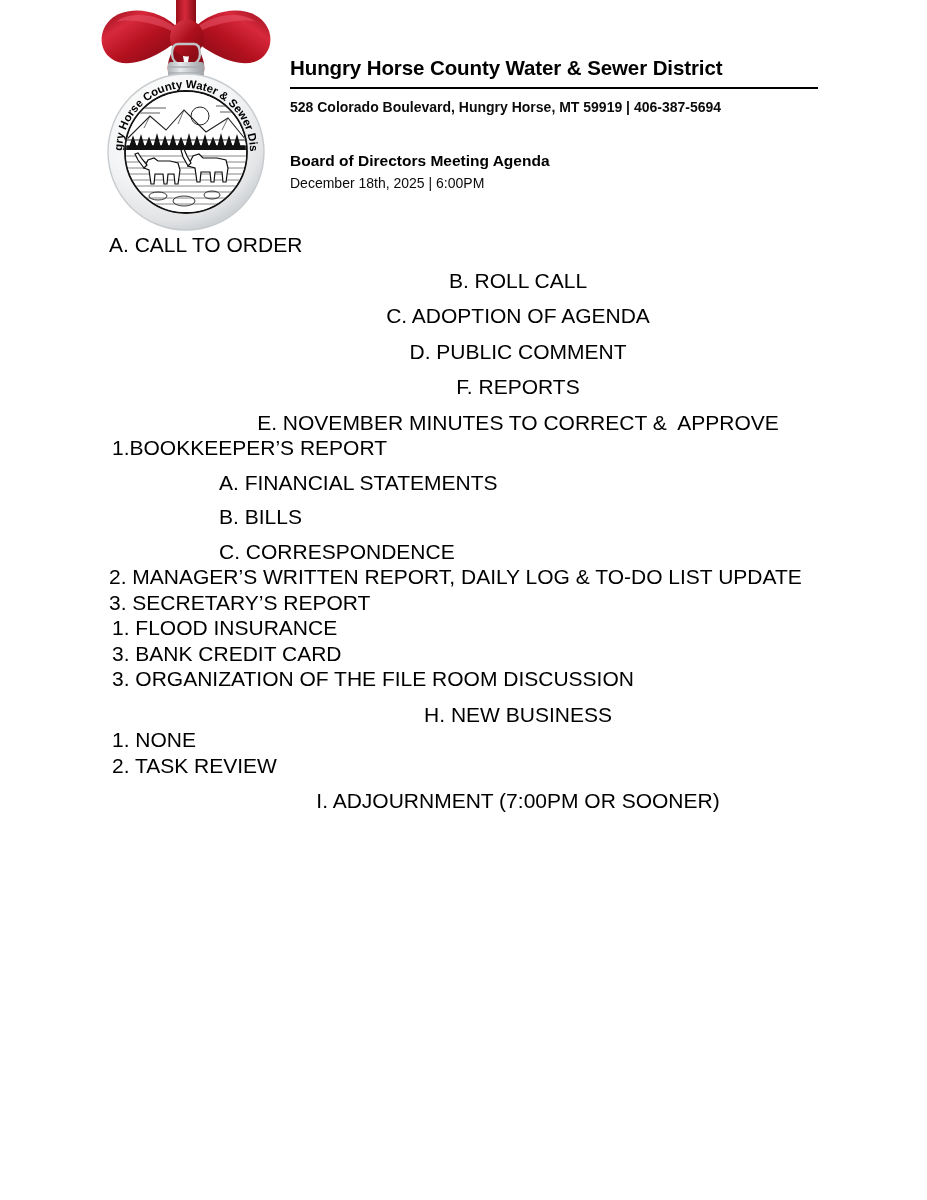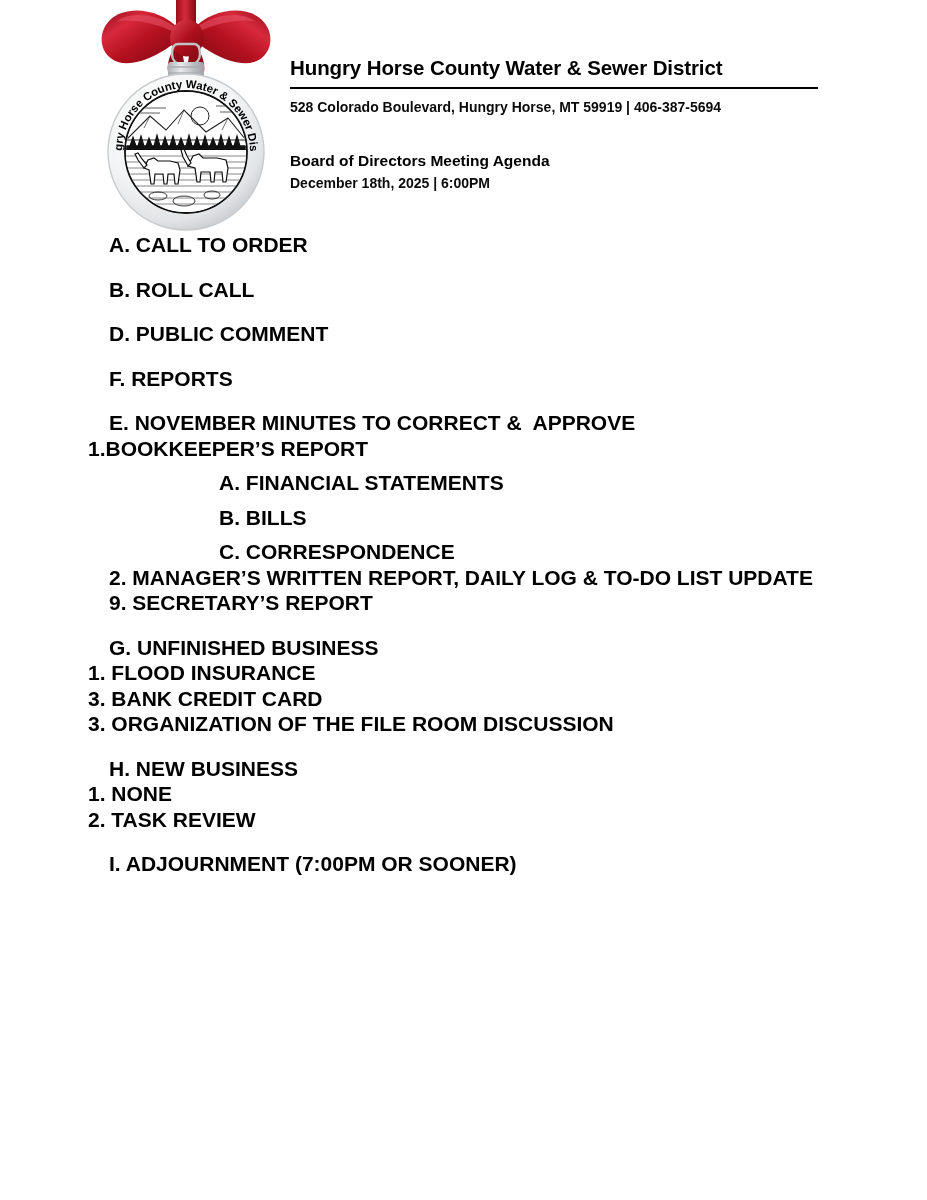--- a/index.html
+++ b/index.html
@@ -82,47 +82,47 @@
     font-size: 15.5px;
     font-weight: bold;
     line-height: 1.25;
     color: #000;
     white-space: nowrap;
   }
 
   .datetime {
     margin-top: 4px;
     font-size: 14px;
-    font-weight: bold;
+    font-weight: normal;
     line-height: 1.2;
     color: #0b0b0b;
     white-space: nowrap;
   }
 
   
   .agenda {
     position: absolute;
     left: 0;
     top: 232px;
     width: 927px;
   }
 
   .agenda-line {
     font-size: 21px;
-    font-weight: bold;
+    font-weight: normal;
     line-height: 25.5px;
     color: #000;
     white-space: pre;
     padding-left: 109px;
   }
   .agenda-line.lvl1 { }
-  .agenda-line.lvl1b { padding-left: 88px; }
+  .agenda-line.lvl1b { padding-left: 112px; }
   .agenda-line.lvl2 { padding-left: 219px; margin-top: 9px; }
 
-  .agenda-line.gap-before { margin-top: 19px; }
+  .agenda-line.gap-before { margin-top: 10px; text-align: center; }
 </style>
 </head>
 <body>
 
 <div class="page">
 
   <div class="header">
 
     <div class="ornament-wrap">
       <svg width="196" height="232" viewBox="0 0 196 232" xmlns="http://www.w3.org/2000/svg">
@@ -256,30 +256,30 @@
       <div class="subtitle-block">
         <div class="subtitle">Board of Directors Meeting Agenda</div>
         <div class="datetime">December 18th, 2025 | 6:00PM</div>
       </div>
     </div>
   </div>
 
   <div class="agenda" id="agenda-list">
       <div class="agenda-line ">A. CALL TO ORDER</div>
       <div class="agenda-line  gap-before">B. ROLL CALL</div>
+      <div class="agenda-line  gap-before">C. ADOPTION OF AGENDA</div>
       <div class="agenda-line  gap-before">D. PUBLIC COMMENT</div>
       <div class="agenda-line  gap-before">F. REPORTS</div>
       <div class="agenda-line  gap-before">E. NOVEMBER MINUTES TO CORRECT &amp;  APPROVE</div>
       <div class="agenda-line lvl1b">1.BOOKKEEPER’S REPORT</div>
       <div class="agenda-line lvl2">A. FINANCIAL STATEMENTS</div>
       <div class="agenda-line lvl2">B. BILLS</div>
       <div class="agenda-line lvl2">C. CORRESPONDENCE</div>
       <div class="agenda-line lvl1">2. MANAGER’S WRITTEN REPORT, DAILY LOG &amp; TO-DO LIST UPDATE</div>
-      <div class="agenda-line lvl1">9. SECRETARY’S REPORT</div>
-      <div class="agenda-line  gap-before">G. UNFINISHED BUSINESS</div>
+      <div class="agenda-line lvl1">3. SECRETARY’S REPORT</div>
       <div class="agenda-line lvl1b">1. FLOOD INSURANCE</div>
       <div class="agenda-line lvl1b">3. BANK CREDIT CARD</div>
       <div class="agenda-line lvl1b">3. ORGANIZATION OF THE FILE ROOM DISCUSSION</div>
       <div class="agenda-line  gap-before">H. NEW BUSINESS</div>
       <div class="agenda-line lvl1b">1. NONE</div>
       <div class="agenda-line lvl1b">2. TASK REVIEW</div>
       <div class="agenda-line  gap-before">I. ADJOURNMENT (7:00PM OR SOONER)</div>
     </div>
 
 </div>

